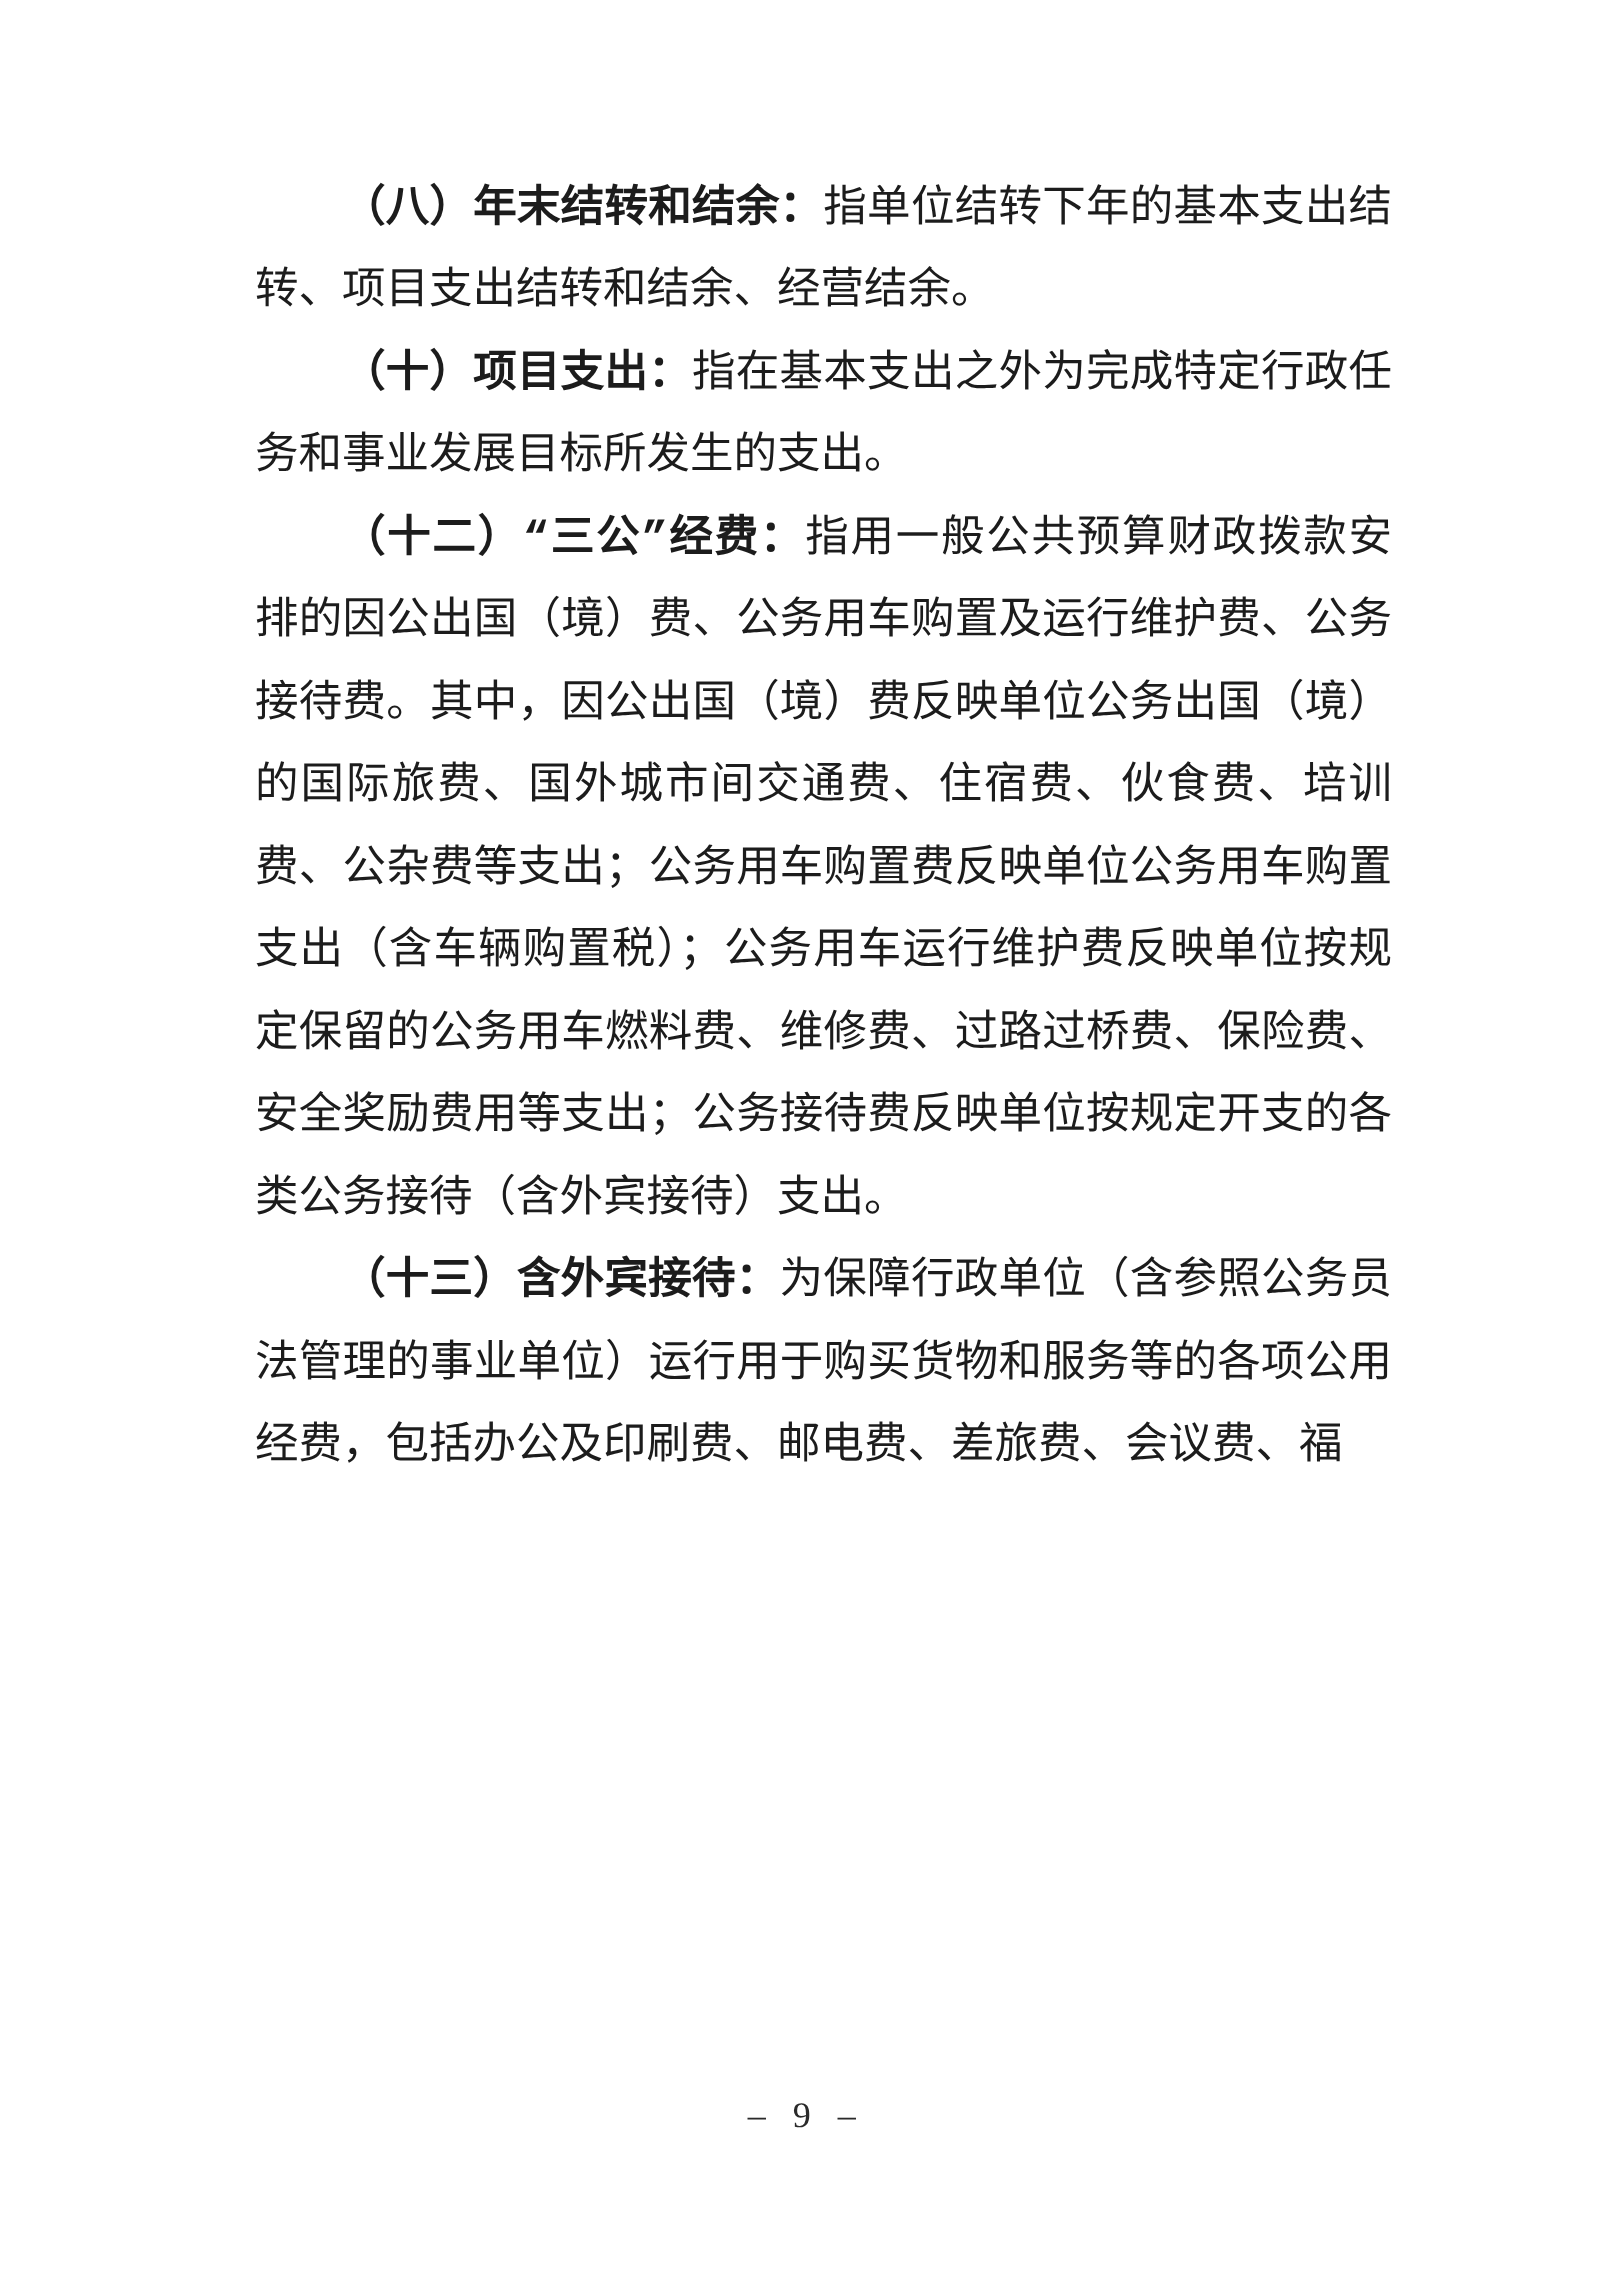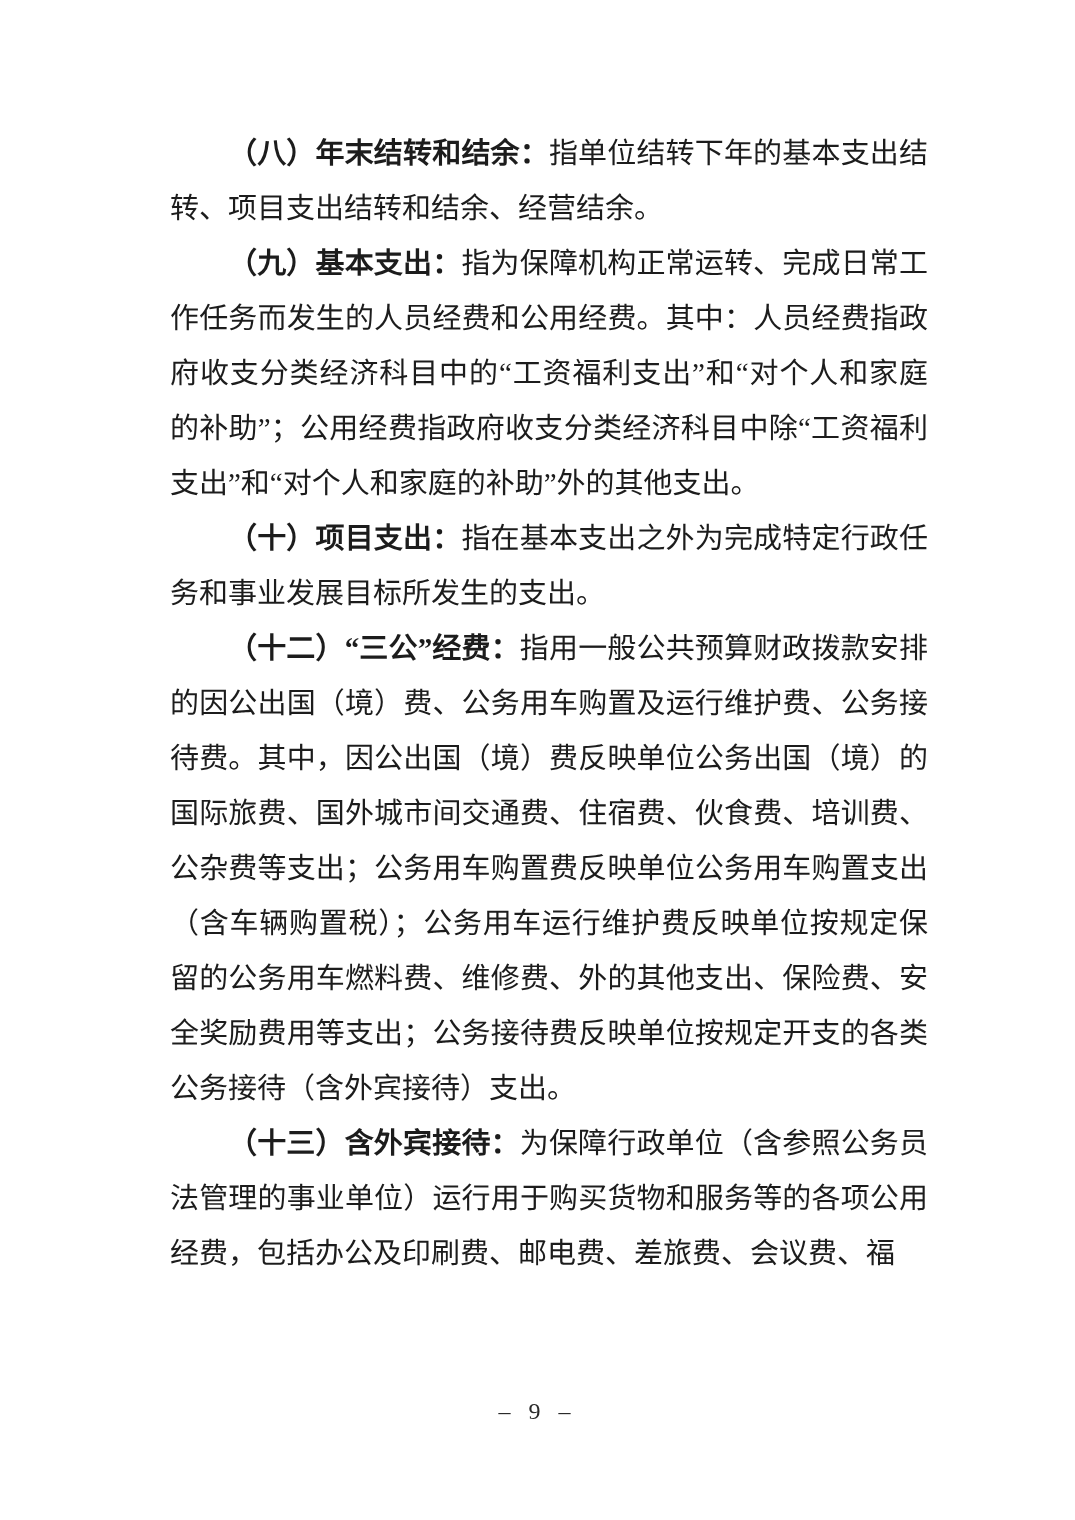--- a/index.html
+++ b/index.html
@@ -13,22 +13,23 @@
     height: 1520px;
     margin: 0 auto;
     background: #ffffff;
     overflow: hidden;
     font-family: "Liberation Serif", "DejaVu Serif", serif;
     color: #1c1c1c;
   }
   .content {
     position: absolute;
     left: 170px;
-    top: 126px;
+    top: 112px;
     width: 758px;
+    font-family: Liberation Mono, monospace;
   }
   .para {
     margin: 0;
     font-size: 29px;
     line-height: 55px;
     text-align: justify;
     text-align-last: left;
     text-indent: 2em;
     word-break: break-all;
   }
@@ -48,25 +49,24 @@
   }
 </style>
 </head>
 <body>
 
 <div class="page">
   <div class="content">
 
     <p class="para"><span class="lead">（八）年末结转和结余：</span><span class="body-text">指单位结转下年的基本支出结转、项目支出结转和结余、经营结余。</span></p>
 
-    <p class="para"><span class="lead">（九）基本支出：</span><span class="body-text">指为保障机构正常运转、完成日常工作任务而发生的人员经费和公用经费。其中：人员经费指政府收支分类经济科目中的“工资福利支出”和“对个人和家庭的补助”；公用经费指政府收支分类经济科目中除“工资福利支出”和“对个人和家庭的补助”外的其他支出。</span></p>
 
     <p class="para"><span class="lead">（十）项目支出：</span><span class="body-text">指在基本支出之外为完成特定行政任务和事业发展目标所发生的支出。</span></p>
 
 
-    <p class="para"><span class="lead">（十二）“三公”经费：</span><span class="body-text">指用一般公共预算财政拨款安排的因公出国（境）费、公务用车购置及运行维护费、公务接待费。其中，因公出国（境）费反映单位公务出国（境）的国际旅费、国外城市间交通费、住宿费、伙食费、培训费、公杂费等支出；公务用车购置费反映单位公务用车购置支出（含车辆购置税）；公务用车运行维护费反映单位按规定保留的公务用车燃料费、维修费、外的其他支出、保险费、安全奖励费用等支出；公务接待费反映单位按规定开支的各类公务接待（含外宾接待）支出。</span></p>
+    <p class="para"><span class="lead">（十二）“三公”经费：</span><span class="body-text">指用一般公共预算财政拨款安排的因公出国（境）费、公务用车购置及运行维护费、公务接待费。其中，因公出国（境）费反映单位公务出国（境）的国际旅费、国外城市间交通费、住宿费、伙食费、培训费、公杂费等支出；公务用车购置费反映单位公务用车购置支出（含车辆购置税）；公务用车运行维护费反映单位按规定保留的公务用车燃料费、维修费、过路过桥费、保险费、安全奖励费用等支出；公务接待费反映单位按规定开支的各类公务接待（含外宾接待）支出。</span></p>
 
     <p class="para"><span class="lead">（十三）含外宾接待：</span><span class="body-text">为保障行政单位（含参照公务员法管理的事业单位）运行用于购买货物和服务等的各项公用经费，包括办公及印刷费、邮电费、差旅费、会议费、福</span></p>
 
   </div>
 
   <div class="footer">– 9 –</div>
 </div>
 
 </body></html>

